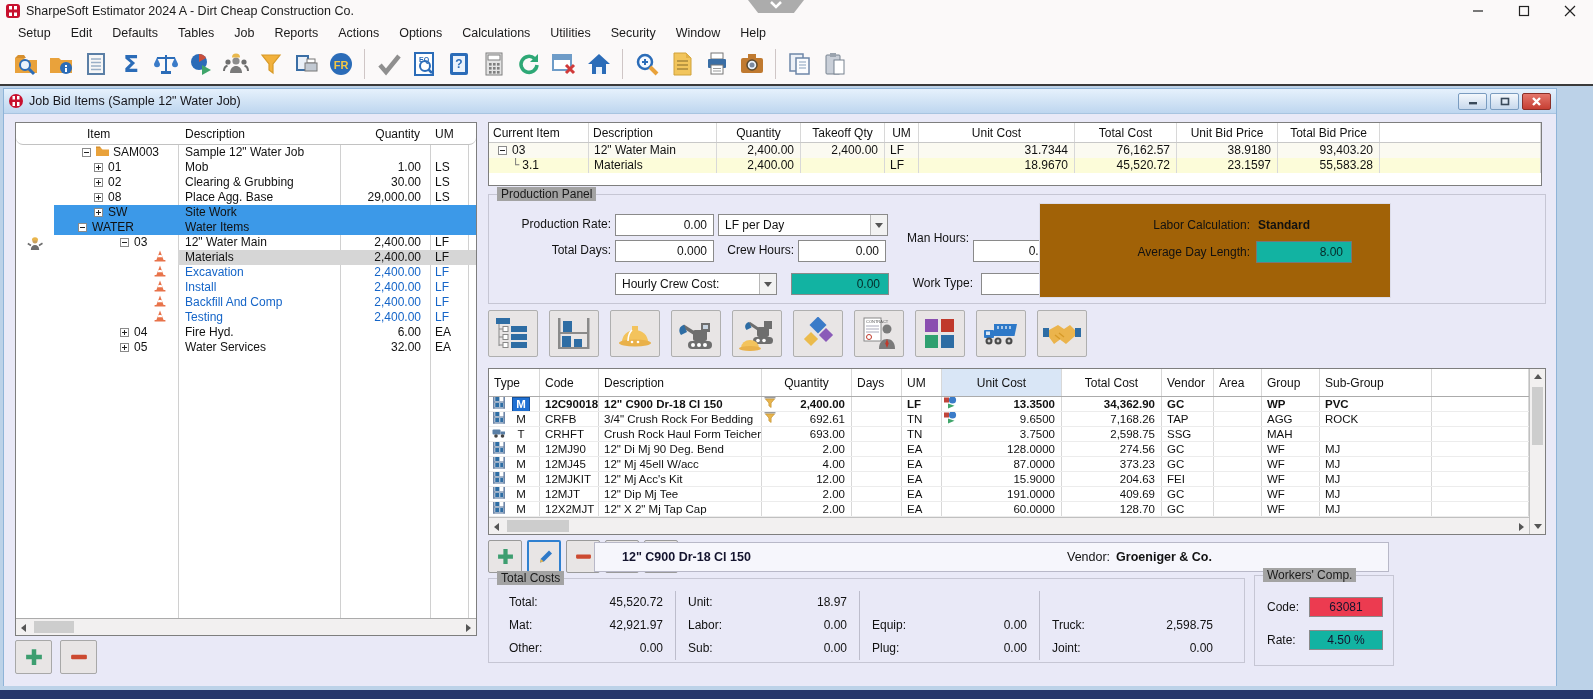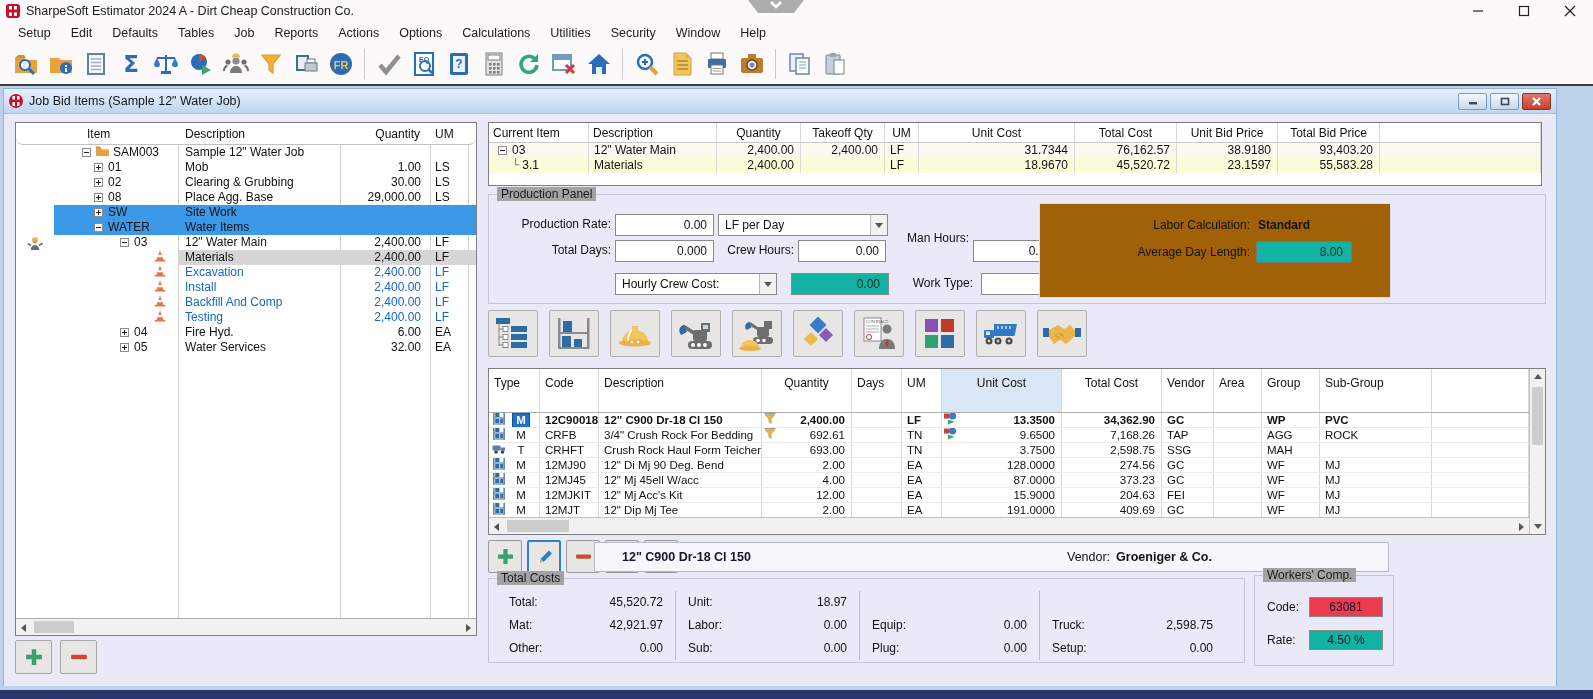--- a/index.html
+++ b/index.html
@@ -86,21 +86,21 @@
 
   
   .cat-row { position:absolute; left:484px; top:196px; display:flex; gap:11px; }
   .cat-btn { width:50px; height:47px; background:#E8E5E5; border:1px solid #AFAFAF; border-radius:2px; display:flex; align-items:center; justify-content:center; }
 
   
   .items-grid { position:absolute; left:484px; top:254px; width:1058px; height:167px; background:#fff; border:1px solid #7E7E7E; }
   .ig-inner { position:absolute; left:0; top:0; right:16px; bottom:17px; overflow:hidden; }
   .ig-row { display:grid; grid-template-columns:51px 59px 163px 90px 50px 40px 120px 100px 52px 48px 58px 112px 1fr; }
   .ig-row > div { border-right:1px solid #D8D8D8; overflow:hidden; white-space:nowrap; }
-  .ig-head { height:44px; line-height:28px; border-bottom:1px solid #ABABAB; font-size:12px; }
+  .ig-head { height:28px; line-height:28px; border-bottom:1px solid #ABABAB; font-size:12px; }
   .ig-head > div { padding:0 5px; }
   .ig-head .hc { text-align:center; }
   .ig-head .h-unitcost { background:#D9E6F6; text-align:center; }
   .ig-data { height:15px; line-height:15px; font-size:11.5px; border-bottom:1px solid #ECECEC; }
   .ig-data.bold { font-weight:bold; }
   .tcell { display:flex; align-items:center; }
   .tcell .sic { margin-left:3px; }
   .tletter { width:18px; text-align:center; margin-left:2px; }
   .tletter.sel { background:#1F70D2; color:#fff; font-weight:bold; border:1px solid #15509A; line-height:13px; }
   .qcell,.uccell { display:flex; align-items:center; }
@@ -527,21 +527,21 @@
               <span class="exp plus"></span>
               <span>SW</span>
             </div>
             <div class="tc cd">Site Work</div>
             <div class="tc cq"></div>
             <div class="tc cu"></div>
             <div class="tc cx"></div>
           </div>
           <div class="trow sel-blue">
             <div class="tc cg"></div>
-            <div class="tc ci" style="padding-left: 40px;">
+            <div class="tc ci" style="padding-left: 24px;">
               <span class="exp minus"></span>
               <span>WATER</span>
             </div>
             <div class="tc cd">Water Items</div>
             <div class="tc cq"></div>
             <div class="tc cu"></div>
             <div class="tc cx"></div>
           </div>
           <div class="trow">
             <div class="tc cg">
@@ -1262,21 +1262,21 @@
           <div class="costs-col">
             <div class="pair">
               <span></span>
               <span></span>
             </div>
             <div class="pair">
               <span>Truck:</span>
               <span>2,598.75</span>
             </div>
             <div class="pair">
-              <span>Setup:</span>
+              <span>Joint:</span>
               <span>0.00</span>
             </div>
           </div>
         </div>
     </div>
 
     <div class="fieldset" style="left:1250px;top:461px;width:140px;height:91px">
       <span class="legend">Workers' Comp.</span>
       <div class="wc-label" style="left:12px;top:24px">Code:</div>
       <div class="wc-box wc-red" style="left:54px;top:21px">63081</div>

